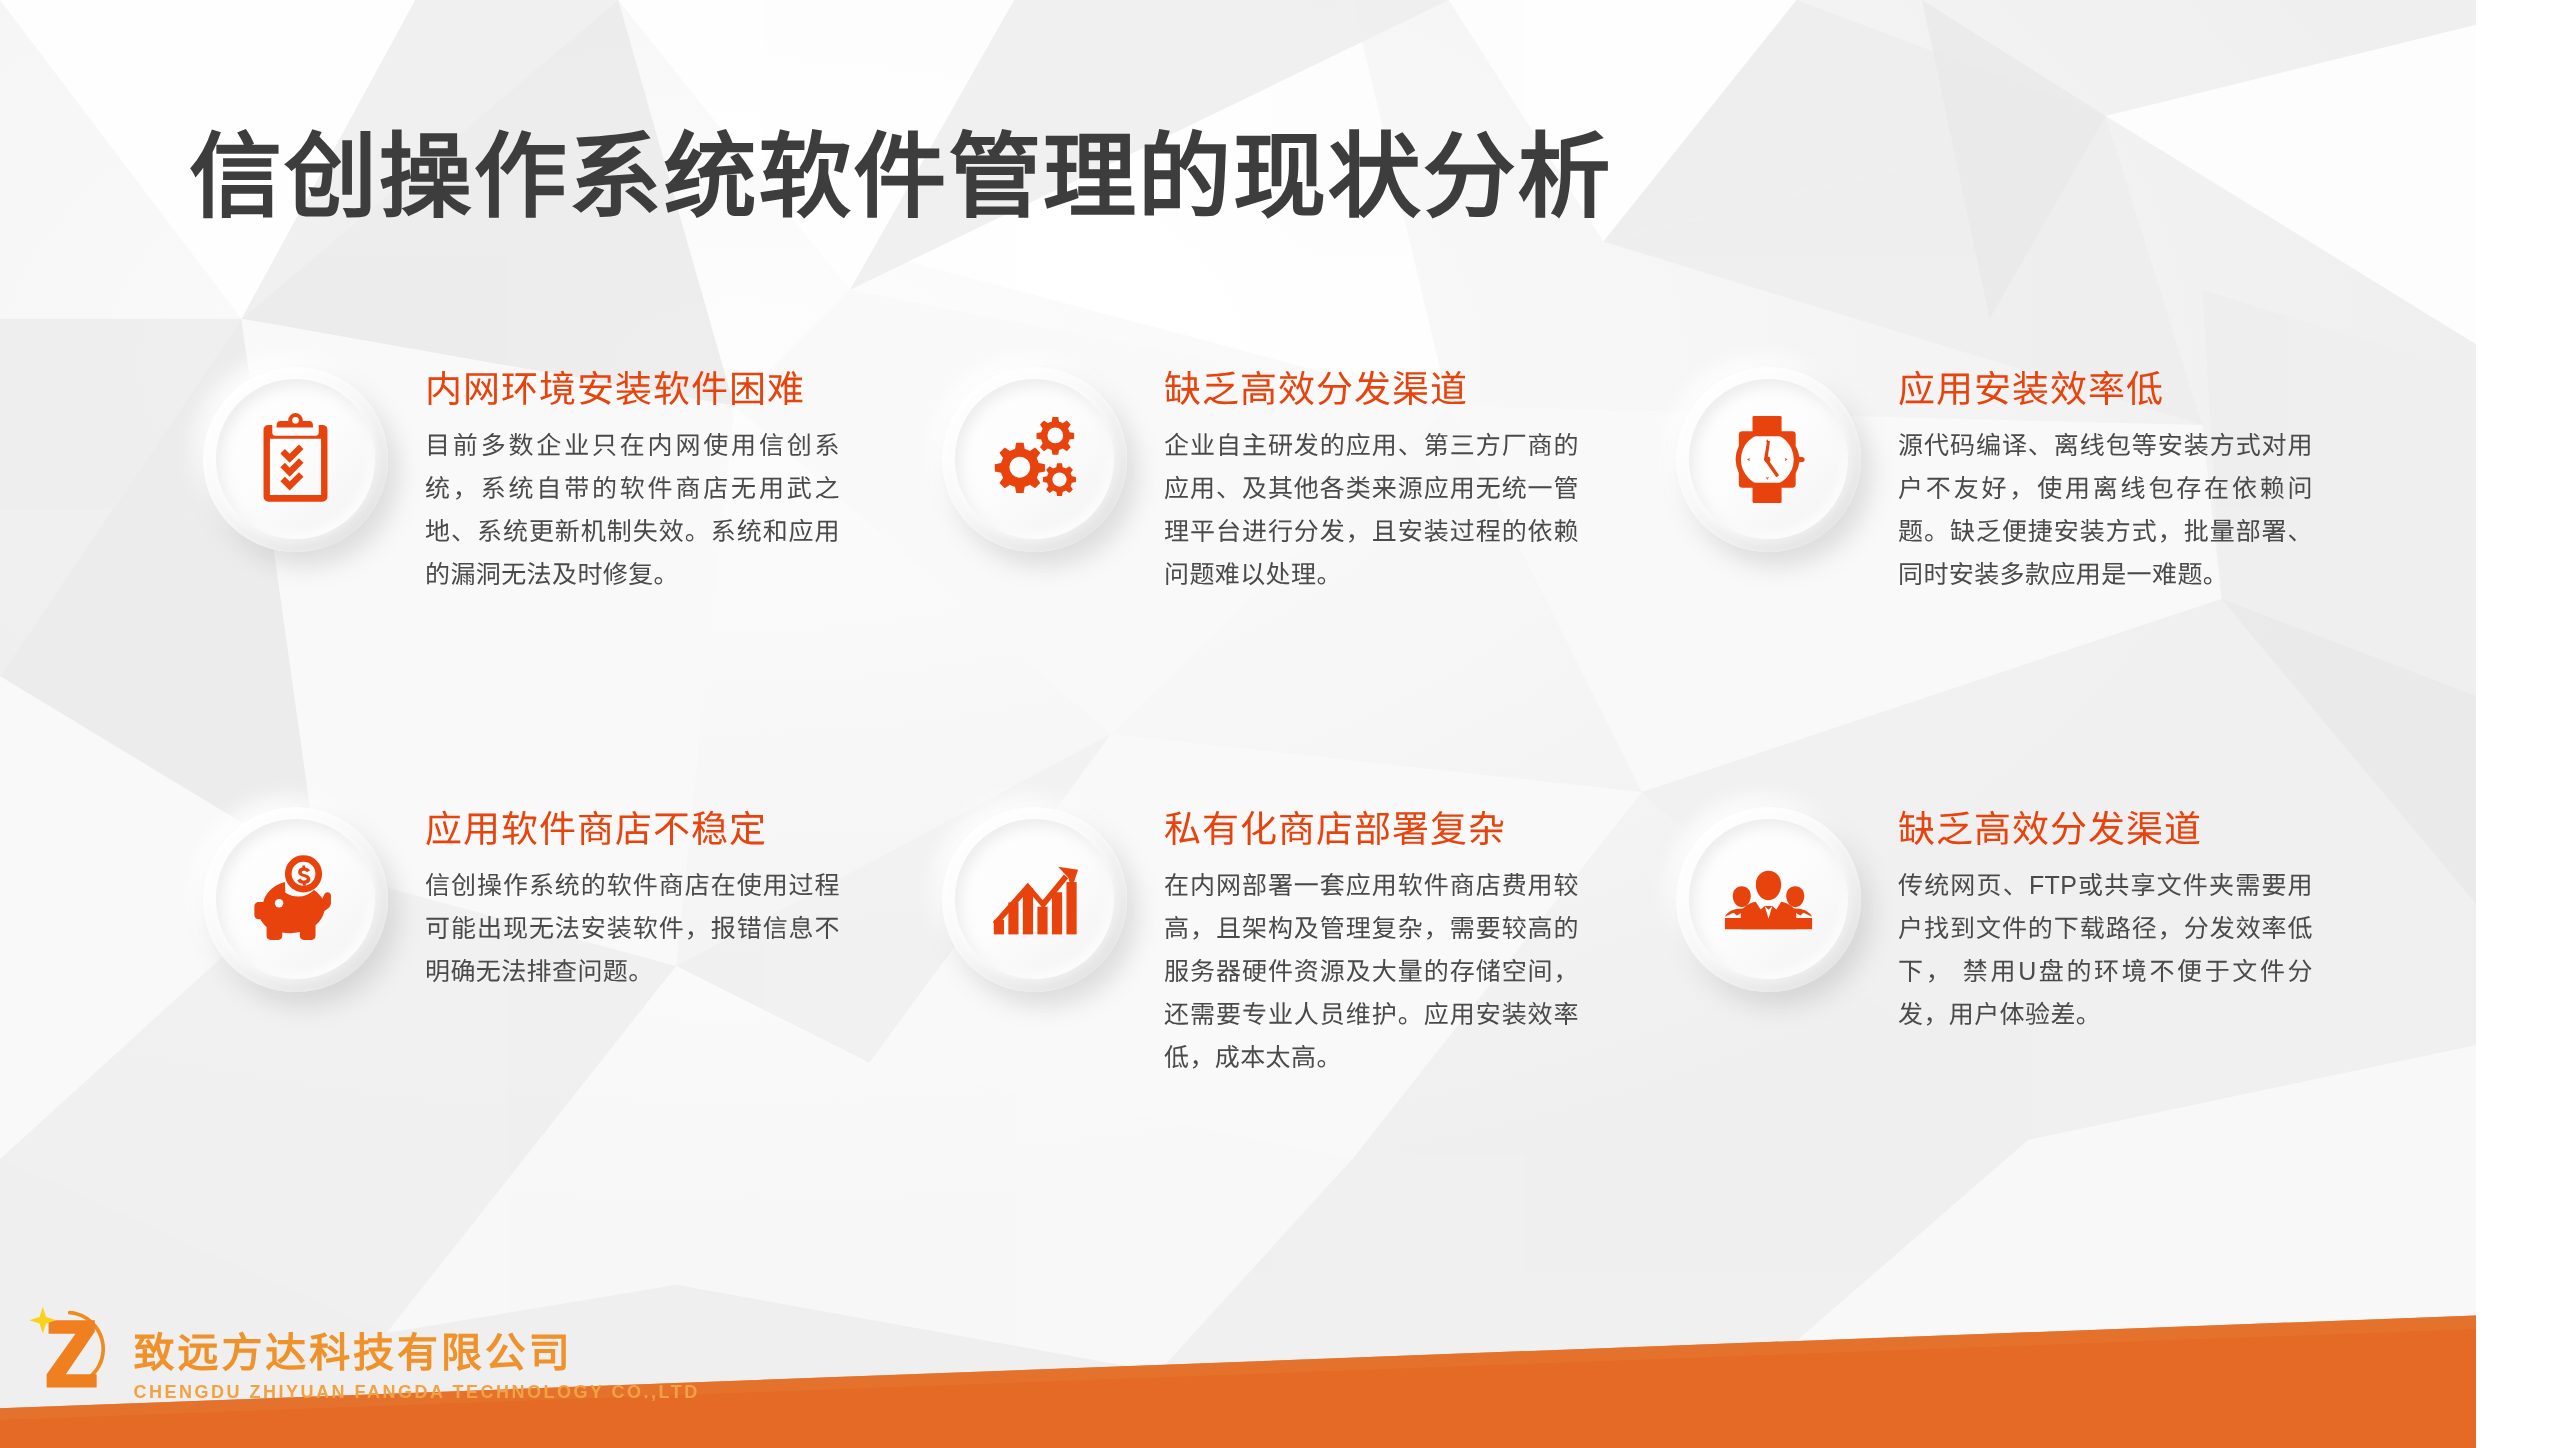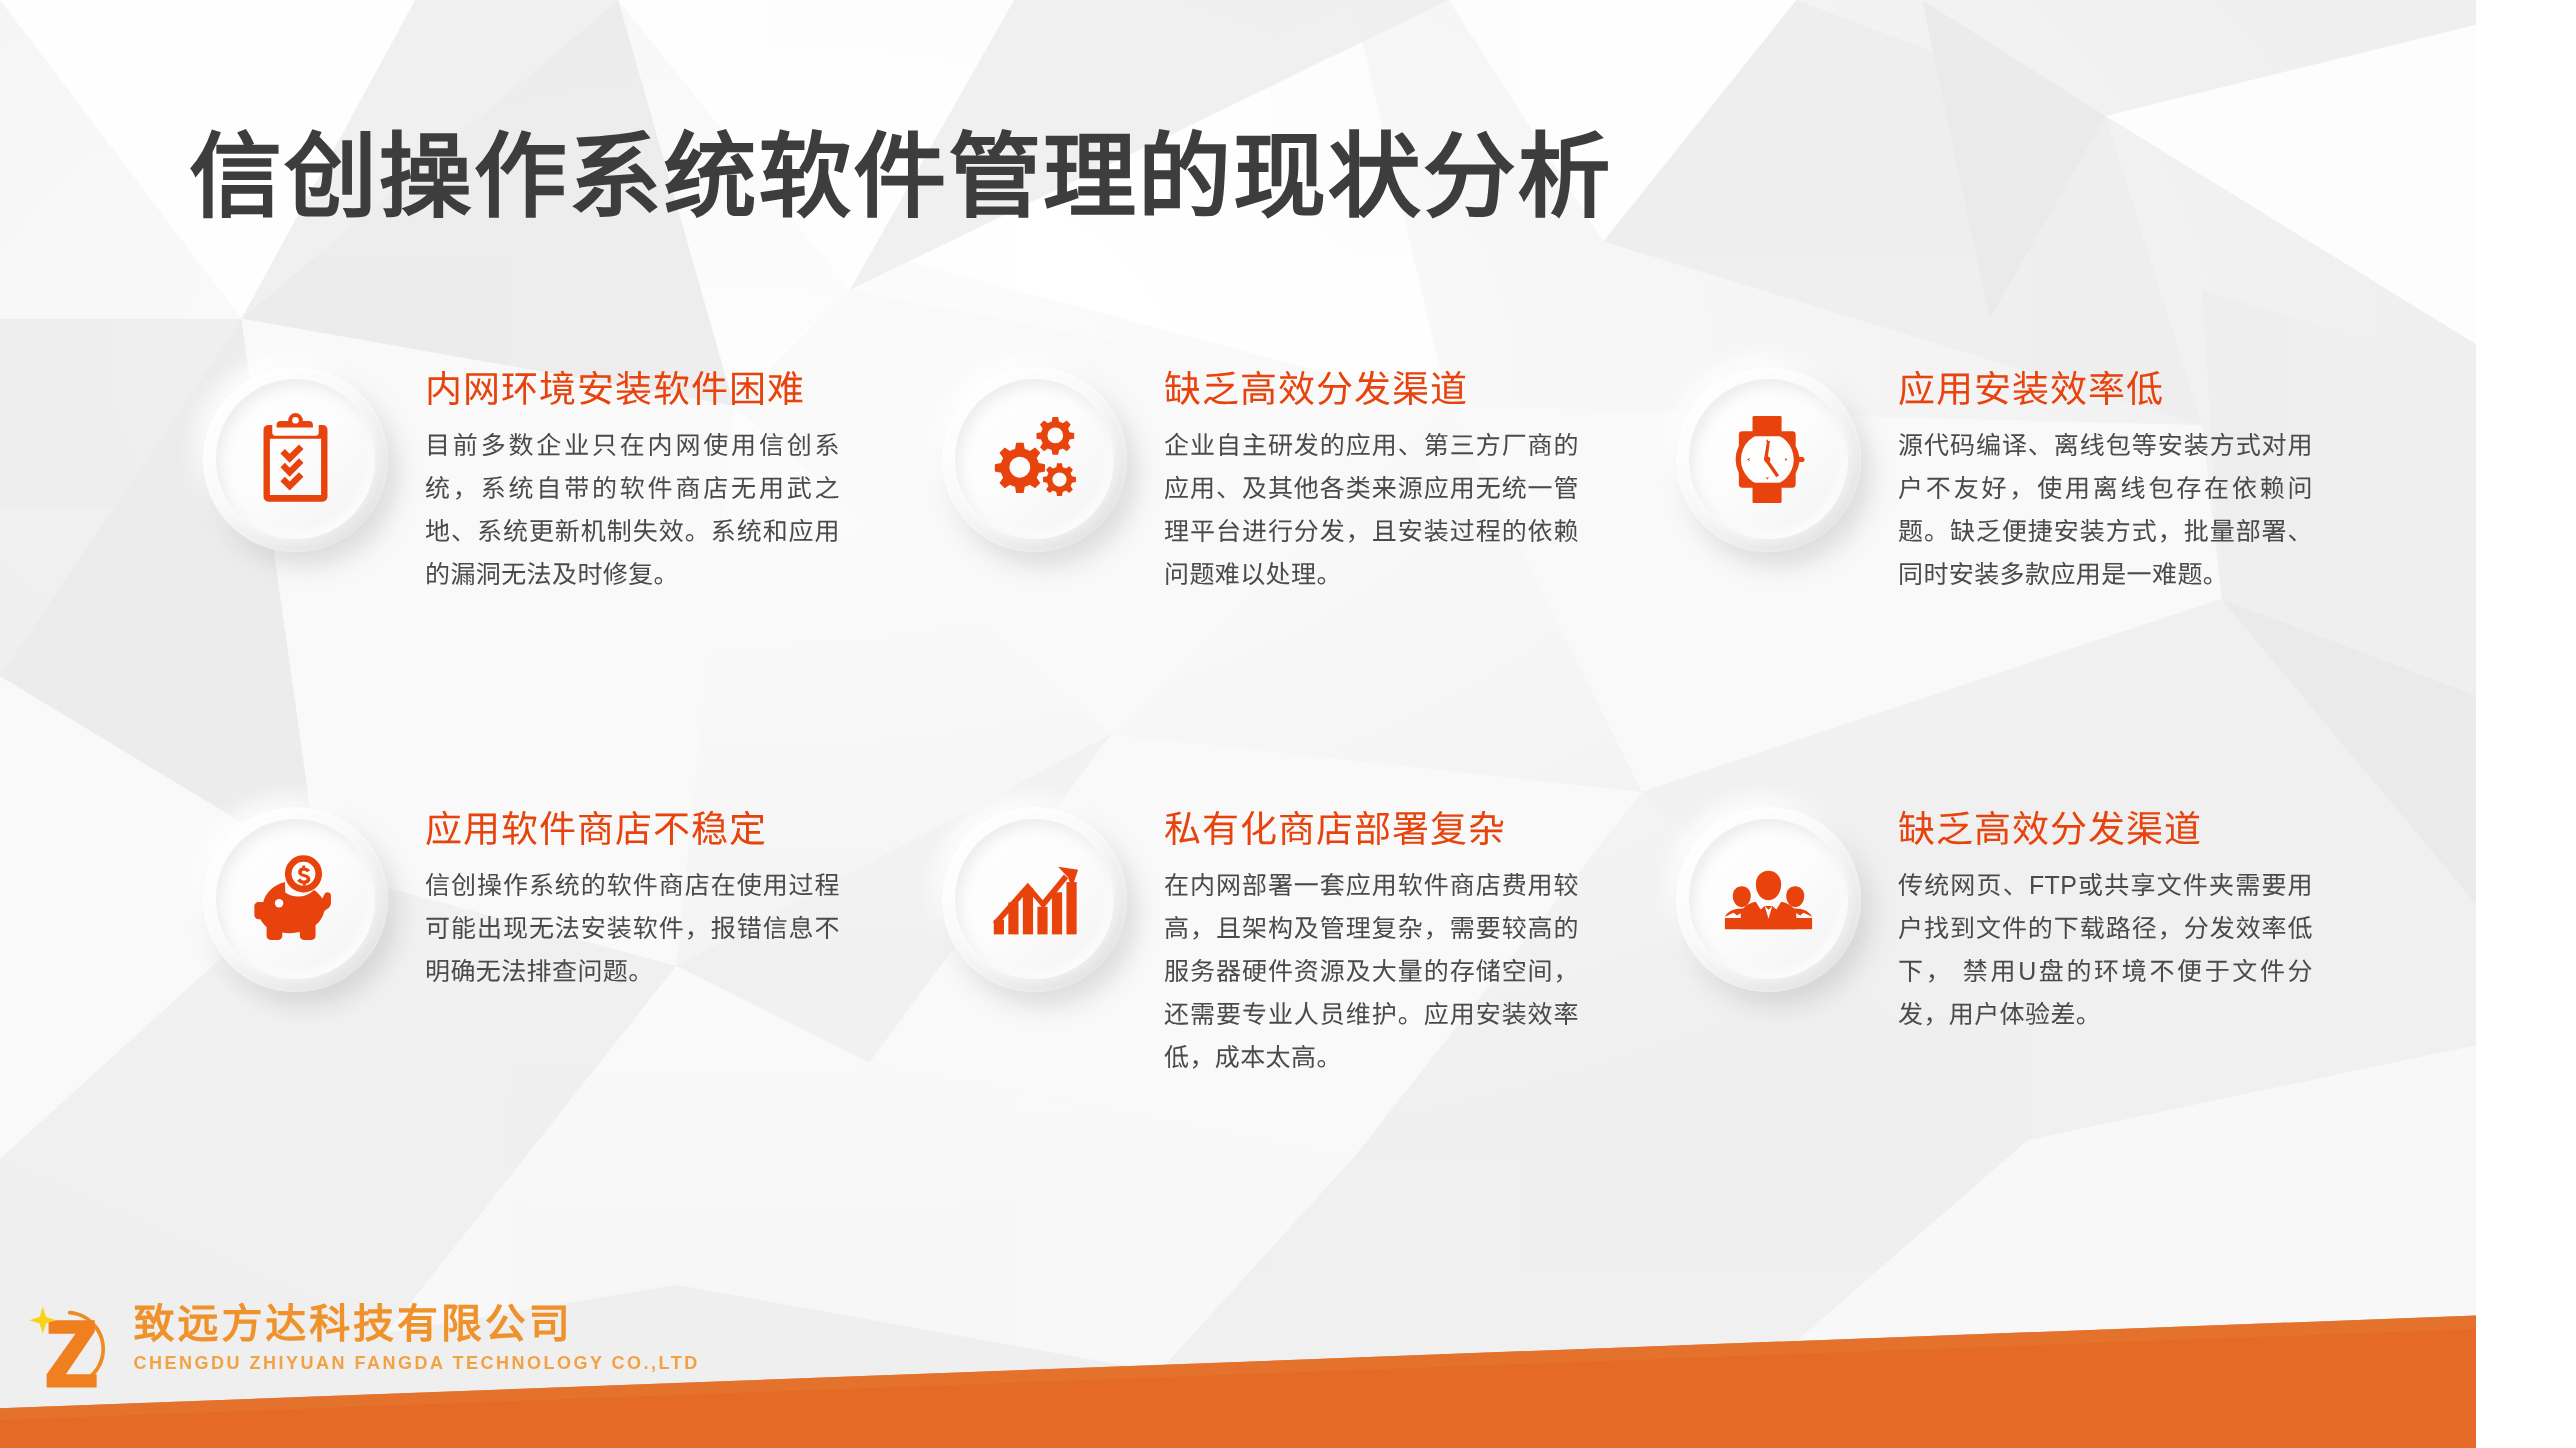--- a/index.html
+++ b/index.html
@@ -121,21 +121,21 @@
     left:0; top:0;
     width:2576px; height:1449px;
     pointer-events:none;
   }
 
   
   .logo{
     position:absolute;
     left:29px; top:1303px;
     display:flex;
-    align-items:flex-start;
+    align-items:flex-end;
     z-index:5;
   }
   .logo-mark{ width:93px; height:100px; flex:0 0 auto; }
   .logo-mark svg{ display:block; width:100%; height:100%; }
   .logo-txt{ margin-left:11.6px; }
   .logo-cn{
     font-size:41px;
     font-weight:700;
     color:#f0922b;
     letter-spacing:2.9px;

